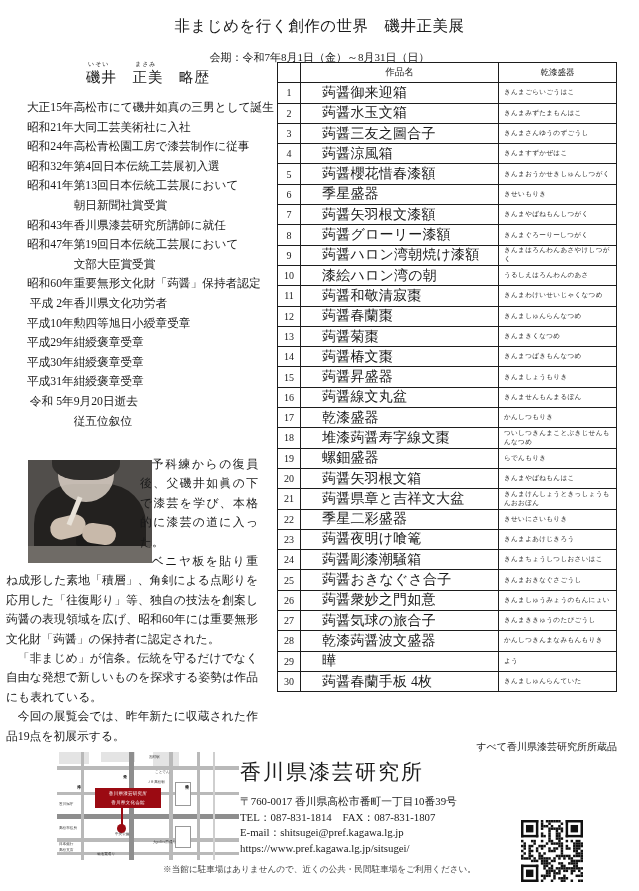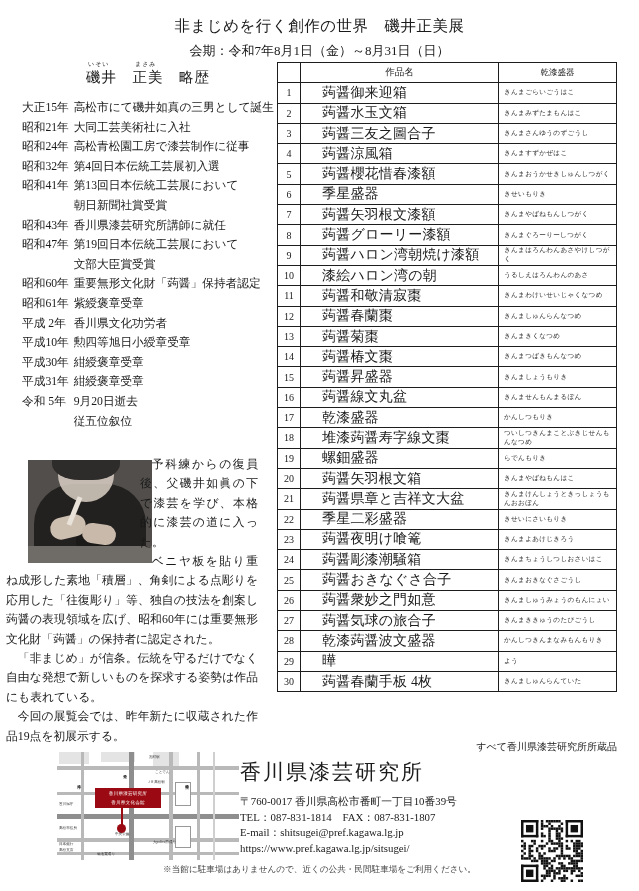--- a/index.html
+++ b/index.html
@@ -9,34 +9,34 @@
     font-family:"Liberation Serif","DejaVu Serif",serif;
     color:#1a1a1a;
     position:relative;
     overflow:hidden;
   }
   .page{position:relative;width:507px;height:891px;text-decoration:underline;}
 
   
   .header{position:absolute;left:0;top:16px;width:639px;text-align:center;}
   .title{font-size:15.5px;letter-spacing:.5px;white-space:pre;}
-  .period{font-size:13px;margin-top:5px;white-space:pre;}
+  .period{font-size:11px;margin-top:13px;white-space:pre;}
 
   
   .left{position:absolute;left:22px;top:60px;width:252px;}
 
   .name-head{text-align:center;position:relative;height:30px;}
   .ruby-row{font-size:6px;letter-spacing:1px;position:absolute;top:0;left:0;width:100%;}
   .ruby-a{position:absolute;left:66px;top:0;}
   .ruby-b{position:absolute;left:113px;top:0;}
   .name-main{position:absolute;top:8px;left:0;width:100%;font-size:14.5px;letter-spacing:1px;white-space:pre;}
 
   table.bio{border-collapse:collapse;margin-top:8px;width:252px;}
   table.bio td{vertical-align:top;font-size:11.7px;line-height:19.6px;padding:0;white-space:pre;}
-  td.era{width:74px;padding-right:9px;}
+  td.era{width:74px;text-align:right;padding-right:9px;}
   td.ev{text-align:left;}
 
   
   .photo{position:absolute;left:28px;top:460px;width:124px;height:103px;
     background:
       radial-gradient(ellipse 30px 22px at 52% 18%, #ララ 0 0),
       linear-gradient(160deg,#6d6a66 0%,#4a4744 40%,#3a3836 70%,#55514d 100%);
     background-color:#514e4b;
     overflow:hidden;}
   .photo i{position:absolute;display:block;}
@@ -139,30 +139,30 @@
           </tr>
           <tr>
             <td class="era"></td>
             <td class="ev">文部大臣賞受賞</td>
           </tr>
           <tr>
             <td class="era">昭和60年</td>
             <td class="ev">重要無形文化財「蒟醤」保持者認定</td>
           </tr>
           <tr>
-            <td class="era">昭和61年</td>
-            <td class="ev">紫綬褒章受章</td>
-          </tr>
-          <tr>
             <td class="era">平成 2年</td>
             <td class="ev">香川県文化功労者</td>
           </tr>
           <tr>
             <td class="era">平成10年</td>
             <td class="ev">勲四等旭日小綬章受章</td>
+          </tr>
+          <tr>
+            <td class="era">平成29年</td>
+            <td class="ev">紺綬褒章受章</td>
           </tr>
           <tr>
             <td class="era">平成30年</td>
             <td class="ev">紺綬褒章受章</td>
           </tr>
           <tr>
             <td class="era">平成31年</td>
             <td class="ev">紺綬褒章受章</td>
           </tr>
           <tr>

